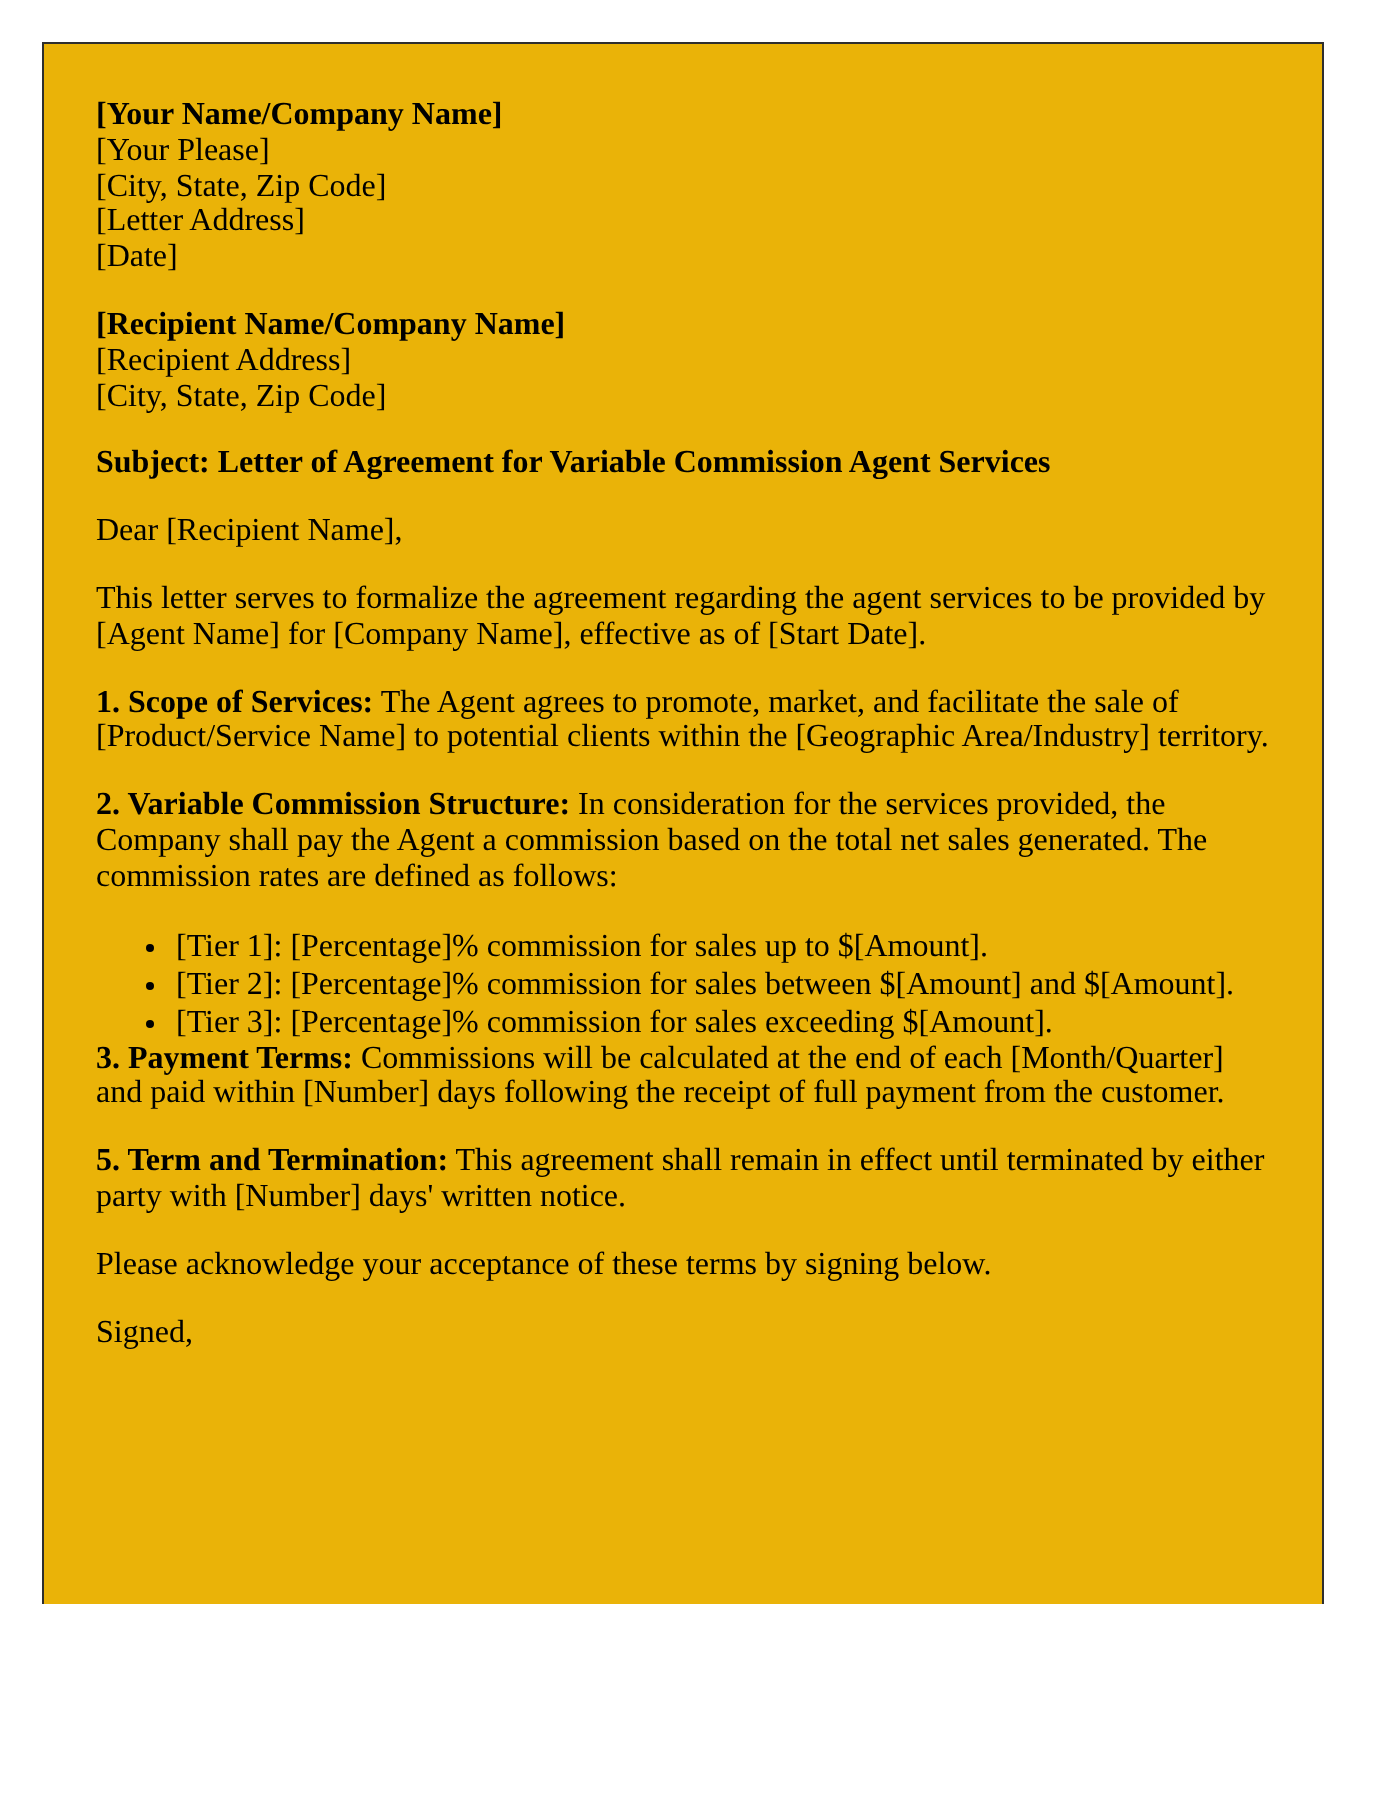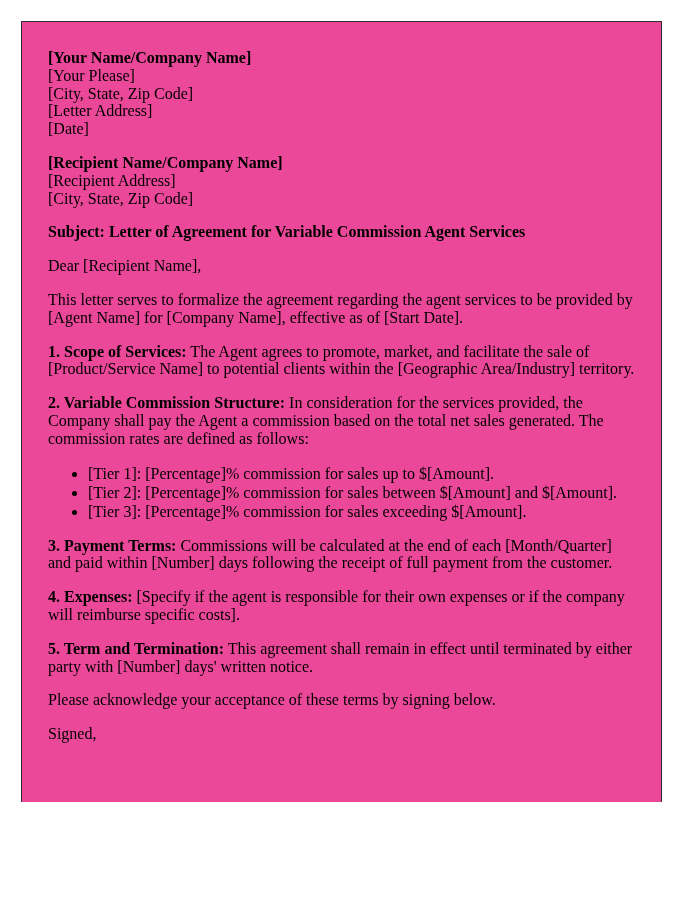--- a/index.html
+++ b/index.html
@@ -16,30 +16,30 @@
     overflow: hidden;
   }
   .letter-box {
     position: absolute;
     left: 21px; top: 21px;
     width: 641px; height: 781px;
     border: 1.5px solid #2e2e2e;
     border-bottom: none;
     padding: 27px 26px;
     overflow: hidden;
-    background: #ec4899;
+    background: #eab308;
     color: #000000;
     font-size: 16px;
   }
   .letter-box p {
     margin: 0 0 16px 0;
     line-height: 17.8px;
   }
   .letter-box ul {
-    margin: 16px 0;
+    margin: 0 0;
     padding-left: 40px;
     list-style-type: disc;
   }
   .letter-box li {
     line-height: 19px;
   }
   b { font-weight: bold; }
 </style>
 </head>
 <body>
@@ -81,24 +81,20 @@
       <li>[Tier 1]: [Percentage]% commission for sales up to $[Amount].</li>
       <li>[Tier 2]: [Percentage]% commission for sales between $[Amount] and $[Amount].</li>
       <li>[Tier 3]: [Percentage]% commission for sales exceeding $[Amount].</li>
     </ul>
 
     <p>
       <b>3. Payment Terms:</b>
       <span>Commissions will be calculated at the end of each [Month/Quarter] and paid within [Number] days following the receipt of full payment from the customer.</span>
     </p>
 
-    <p>
-      <b>4. Expenses:</b>
-      <span>[Specify if the agent is responsible for their own expenses or if the company will reimburse specific costs].</span>
-    </p>
 
     <p>
       <b>5. Term and Termination:</b>
       <span>This agreement shall remain in effect until terminated by either party with [Number] days' written notice.</span>
     </p>
 
 
     <p>Please acknowledge your acceptance of these terms by signing below.</p>
 
     <p>Signed,</p>

